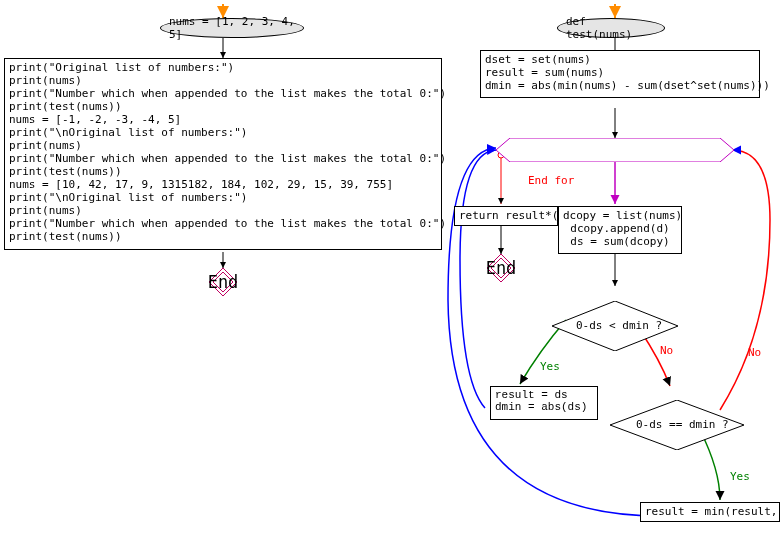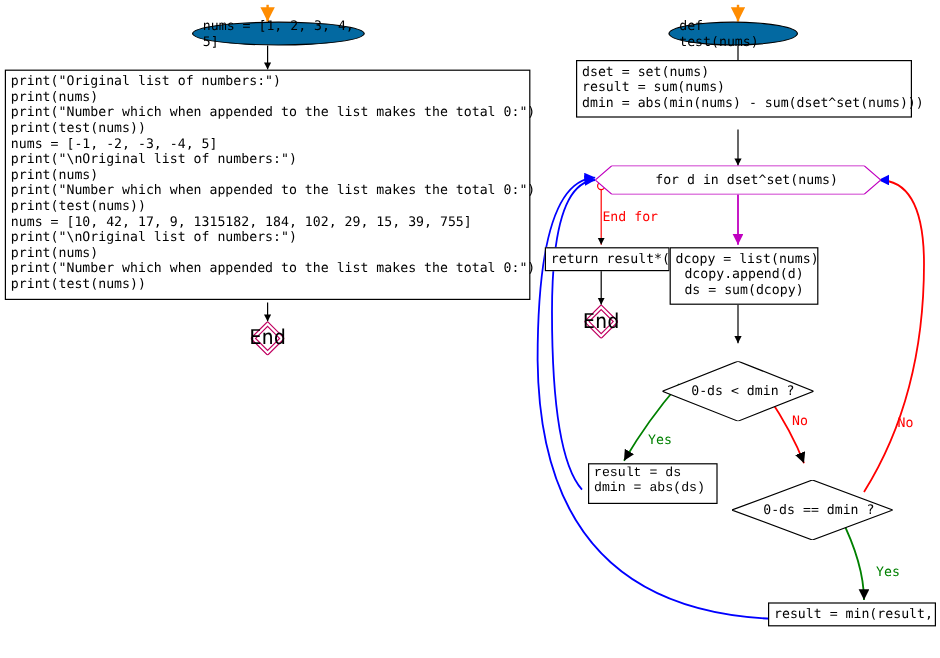--- a/index.html
+++ b/index.html
@@ -17,21 +17,21 @@
     position: absolute;
     border: 1px solid #000;
     background: #fff;
     padding: 2px 4px;
     white-space: pre;
   }
   .ellipse {
     position: absolute;
     border: 1px solid #000;
     border-radius: 50%;
-    background: #0369a1;
+    background: #e5e5e5;
     display: flex;
     align-items: center;
     justify-content: center;
     padding: 0 8px;
   }
   .end-diamond {
     position: absolute;
     width: 28px;
     height: 28px;
     display:flex;
@@ -148,24 +148,23 @@
 </div>
 
 <div class="node" style="left:480px;top:50px;width:270px;height:42px;"><span>dset = set(nums)
 result = sum(nums)
 dmin = abs(min(nums) - sum(dset^set(nums)))</span></div>
 
 <div class="hex" style="left:496px;top:138px;width:238px;height:24px;">
   <svg width="238" height="24" style="position:absolute;top:0;left:0;">
     <polygon points="14,0 224,0 238,12 224,24 14,24 0,12" fill="#fff" stroke="#c000c0"></polygon>
   </svg>
-  <span class="hex-text" style="left:50px;top:5px;">for d in dset^set(nums)</span>
 </div>
 
-<span class="label" style="left:502px;top:174px;color:#f00;text-align:center;">End for</span>
+<span class="label" style="left:528px;top:174px;color:#f00;text-align:center;">End for</span>
 
 <div class="node" style="left:454px;top:206px;width:94px;height:14px;"><span>return result*(-1)</span></div>
 
 <div class="end-diamond" style="left:487px;top:254px;">
   <svg width="28" height="28">
       <polygon points="14,0 28,14 14,28 0,14" fill="#fff" stroke="#c00060"></polygon>
       <polygon points="14,4 24,14 14,24 4,14" fill="none" stroke="#c00060"></polygon>
     </svg>
   <span>End</span>
 </div>

